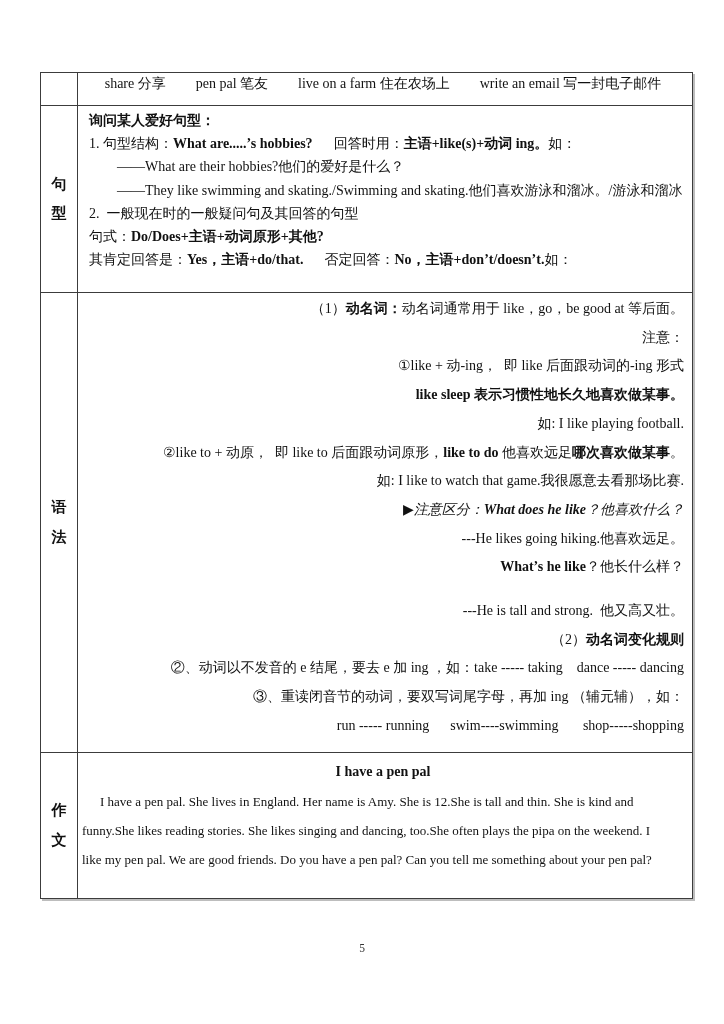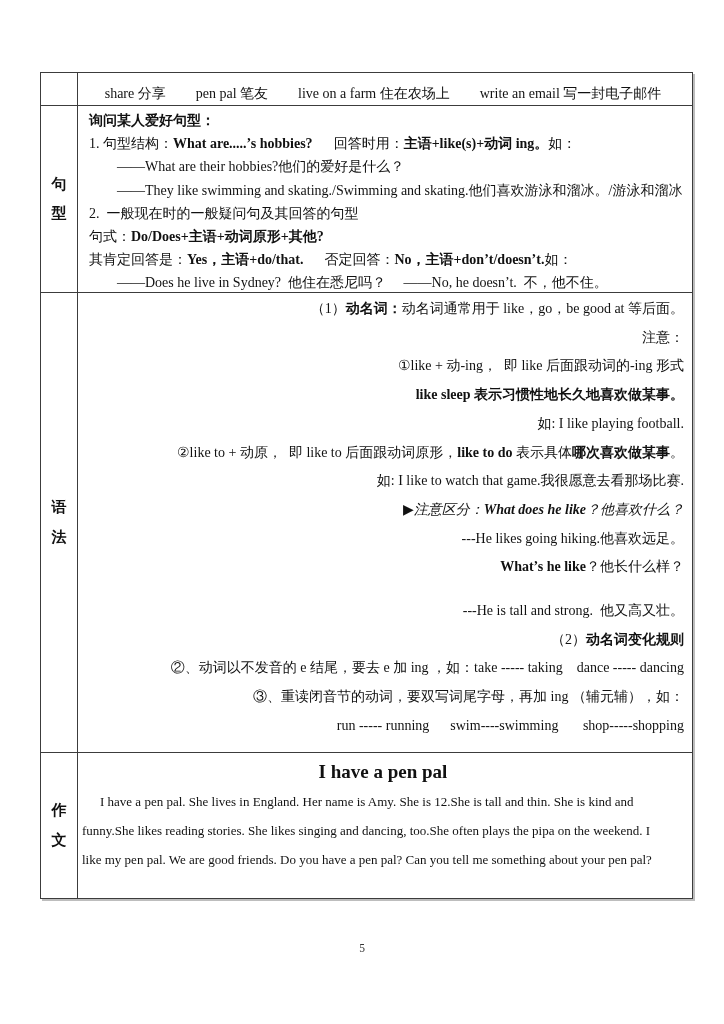--- a/index.html
+++ b/index.html
@@ -22,37 +22,37 @@
   .cell.label {
     width:36px; min-width:36px; border-right:1px solid #3c3c3c;
     display:flex; align-items:center; justify-content:center;
     font-weight:bold; font-size:15px;
   }
   .label-text { width:1.15em; word-break:break-all; line-height:1.95; text-align:center; }
 
   .cell.content { flex:1; min-width:0; padding:2px 8px 2px 4px; }
 
   .row-vocab   { height:32px; }
-  .row-vocab .cell.content { display:flex; align-items:flex-end; }
+  .row-vocab .cell.content { display:flex; align-items:flex-start; }
   .row-vocab .line { width:100%; }
 
   .row-patterns { height:186px; }
   .row-patterns .cell.content { padding-top:3px; }
   .row-patterns .line { line-height:23.2px; }
 
   .row-grammar { height:459px; }
   .row-grammar .cell.content { padding-top:2px;text-align:right; }
   .row-grammar .line { line-height:28.7px; }
 
   .row-comp { height:145px; }
 
   .line { font-size:14px; white-space:pre-wrap; }
   .line.center { text-align:center; }
 
-  .essay-title { text-align:center; font-weight:bold; font-size:19px; line-height:30px; margin-top:2px; }
+  .essay-title { text-align:center; font-weight:bold; font-size:14px; line-height:30px; margin-top:2px; }
   .essay-para  { font-size:13px; line-height:29px; text-indent:18px; padding-right:18px; white-space:normal; }
 
   .footer-pagenum {
     position:absolute; top:942px; left:0; width:100%;
     text-align:center; font-size:11.5px; color:#333333;
   }
 </style>
 </head>
 <body>
 
@@ -74,35 +74,34 @@
         <div class="label-text">句型</div>
       </div>
       <div class="cell content">
           <div class="line" style="padding-left: 7px;"><span style="font-weight: bold;">询问某人爱好句型：</span></div>
           <div class="line" style="padding-left: 7px;"><span>1. 句型结构：</span><span style="font-weight: bold;">What are.....’s hobbies?</span><span>      回答时用：</span><span style="font-weight: bold;">主语+like(s)+动词 ing。</span><span>如：</span></div>
           <div class="line" style="padding-left: 35px;"><span>——What are their hobbies?他们的爱好是什么？</span></div>
           <div class="line" style="padding-left: 35px;"><span>——They like swimming and skating./Swimming and skating.他们喜欢游泳和溜冰。/游泳和溜冰</span></div>
           <div class="line" style="padding-left: 7px;"><span>2.  一般现在时的一般疑问句及其回答的句型</span></div>
           <div class="line" style="padding-left: 7px;"><span>句式：</span><span style="font-weight: bold;">Do/Does+主语+动词原形+其他?</span></div>
           <div class="line" style="padding-left: 7px;"><span>其肯定回答是：</span><span style="font-weight: bold;">Yes，主语+do/that.</span><span>      否定回答：</span><span style="font-weight: bold;">No，主语+don’t/doesn’t.</span><span>如：</span></div>
-          <div class="line" style="padding-left: 35px;"><span>——Does he live in Sydney?  他住在悉尼吗？     ——No, he doesn’t.  不，他不住。</span></div>
         </div>
     </div>
 
     <div class="row row-grammar">
       <div class="cell label">
         <div class="label-text">语法</div>
       </div>
       <div class="cell content">
           <div class="line" style="padding-left: 7px;"><span>（1）</span><span style="font-weight: bold;">动名词：</span><span>动名词通常用于 like，go，be good at 等后面。</span></div>
           <div class="line" style="padding-left: 35px;"><span>注意：</span></div>
           <div class="line" style="padding-left: 35px;"><span>①like + 动-ing，  即 like 后面跟动词的-ing 形式</span></div>
           <div class="line" style="padding-left: 35px;"><span style="font-weight: bold;">like sleep 表示习惯性地长久地喜欢做某事。</span></div>
           <div class="line" style="padding-left: 65px;"><span>如: I like playing football.</span></div>
-          <div class="line" style="padding-left: 35px;"><span>②like to + 动原，  即 like to 后面跟动词原形，</span><span style="font-weight: bold;">like to do </span><span>表示具体</span><span style="font-weight: bold;">哪次喜欢做某事</span><span>。</span></div>
+          <div class="line" style="padding-left: 35px;"><span>②like to + 动原，  即 like to 后面跟动词原形，</span><span style="font-weight: bold;">like to do </span><span>他喜欢远足</span><span style="font-weight: bold;">哪次喜欢做某事</span><span>。</span></div>
           <div class="line" style="padding-left: 65px;"><span>如: I like to watch that game.我很愿意去看那场比赛.</span></div>
           <div class="line" style="padding-left: 27px; font-style: italic;"><span>▶注意区分：</span><span style="font-weight: bold;">What does he like</span><span>？他喜欢什么？</span></div>
           <div class="line" style="padding-left: 105px;"><span>---He likes going hiking.他喜欢远足。</span></div>
           <div class="line" style="padding-left: 105px;"><span style="font-weight: bold;">What’s he like</span><span>？他长什么样？</span></div>
           <div class="line" style="padding-left: 105px; margin-top: 15px;"><span>---He is tall and strong.  他又高又壮。</span></div>
           <div class="line" style="padding-left: 7px;"><span>（2）</span><span style="font-weight: bold;">动名词变化规则</span></div>
           <div class="line"><span>②、动词以不发音的 e 结尾，要去 e 加 ing ，如：take ----- taking    dance ----- dancing</span></div>
           <div class="line"><span>③、重读闭音节的动词，要双写词尾字母，再加 ing （辅元辅），如：</span></div>
           <div class="line"><span>run ----- running      swim----swimming       shop-----shopping</span></div>
         </div>

